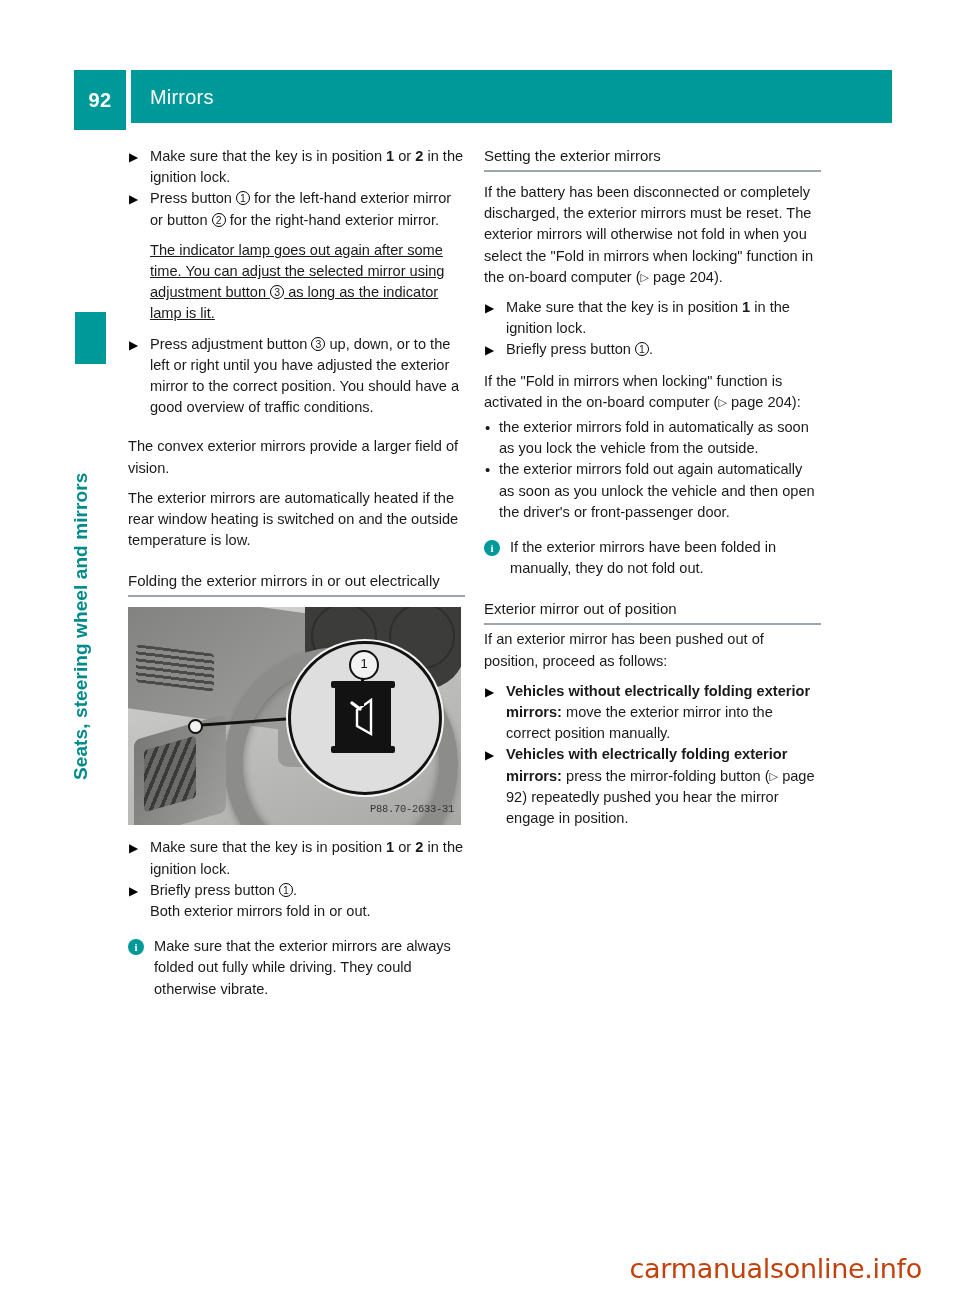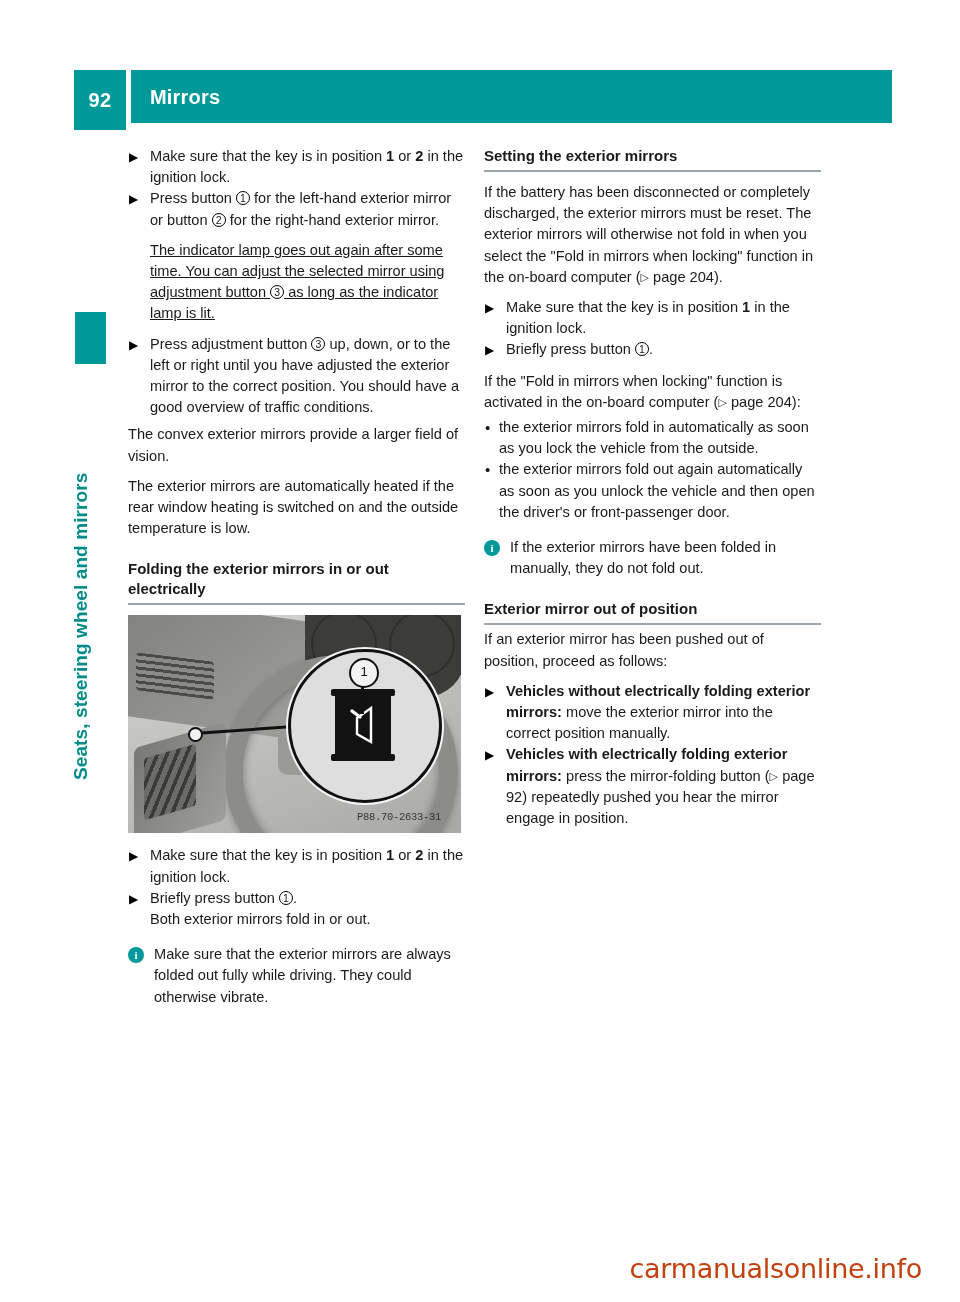--- a/index.html
+++ b/index.html
@@ -47,21 +47,21 @@
     height: 53px;
     background: #009999;
     color: #ffffff;
   }
   .title-bar span {
     position: absolute;
     left: 19px;
     top: 50%;
     transform: translateY(-50%);
     font-size: 20px;
-    font-weight: bold;
+    font-weight: normal;
     letter-spacing: 0.2px;
   }
 
   
   .side-tab-mark {
     position: absolute;
     left: 75px;
     top: 312px;
     width: 31px;
     height: 52px;
@@ -148,21 +148,21 @@
 
   
   .refarrow {
     font-size: 11px;
     vertical-align: 1px;
   }
 
   
   .section-head {
     font-size: 15px;
-    font-weight: bold;
+    font-weight: normal;
     line-height: 20px;
     margin: 20px 0 0 0;
     padding-bottom: 4px;
     border-bottom: 2.5px solid #9aa6ab;
   }
   .section-head.first { margin-top: 0; }
 
   
   .note {
     position: relative;
@@ -320,21 +320,21 @@
     text-align: center;
   }
   .fig-callout-line {
     position: absolute;
     left: 70px; top: 32px;
     width: 2.5px; height: 30px;
     background: #111;
   }
   .fig-caption {
     position: absolute;
-    right: 20px;
+    right: 7px;
     bottom: 5px;
     font-size: 10.5px;
     color: #2b2b2b;
     font-family: "Liberation Mono", monospace;
     letter-spacing: -0.3px;
     opacity: .92;
   }
 
   
   .watermark {
@@ -371,21 +371,21 @@
     <span class="step-marker">▶</span>
     <span class="step-body"><span>Press button </span><span class="circ">1</span><span> for the left-hand exterior mirror or button </span><span class="circ">2</span><span> for the right-hand exterior mirror.</span></span>
   </div>
   <div class="sub-para spaced"><span>The indicator lamp goes out again after some time. You can adjust the selected mirror using adjustment button </span><span class="circ">3</span><span> as long as the indicator lamp is lit.</span></div>
 
   <div class="step" style="margin-top:9px">
     <span class="step-marker">▶</span>
     <span class="step-body"><span>Press adjustment button </span><span class="circ">3</span><span> up, down, or to the left or right until you have adjusted the exterior mirror to the correct position. You should have a good overview of traffic conditions.</span></span>
   </div>
 
-  <p class="para" style="margin-top:6px">The convex exterior mirrors provide a larger field of vision.</p>
+  <p class="para" style="margin-top:18px">The convex exterior mirrors provide a larger field of vision.</p>
   <p class="para">The exterior mirrors are automatically heated if the rear window heating is switched on and the outside temperature is low.</p>
 
   <div class="section-head">Folding the exterior mirrors in or out electrically</div>
 
   <div class="figure">
     <div class="fig-dash-dark"></div>
     <div class="fig-vent"></div>
     <div class="fig-cluster">
       <div class="fig-gauge1"></div>
       <div class="fig-gauge2"></div>

